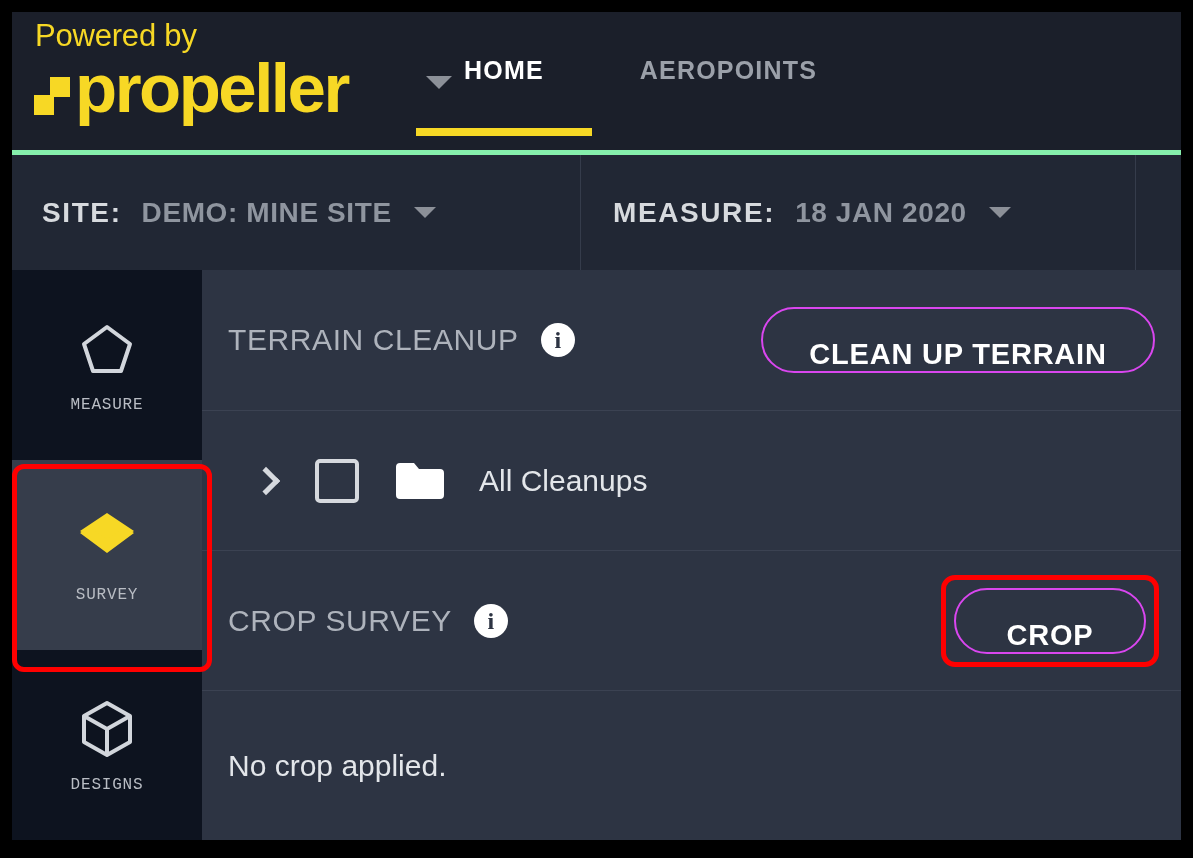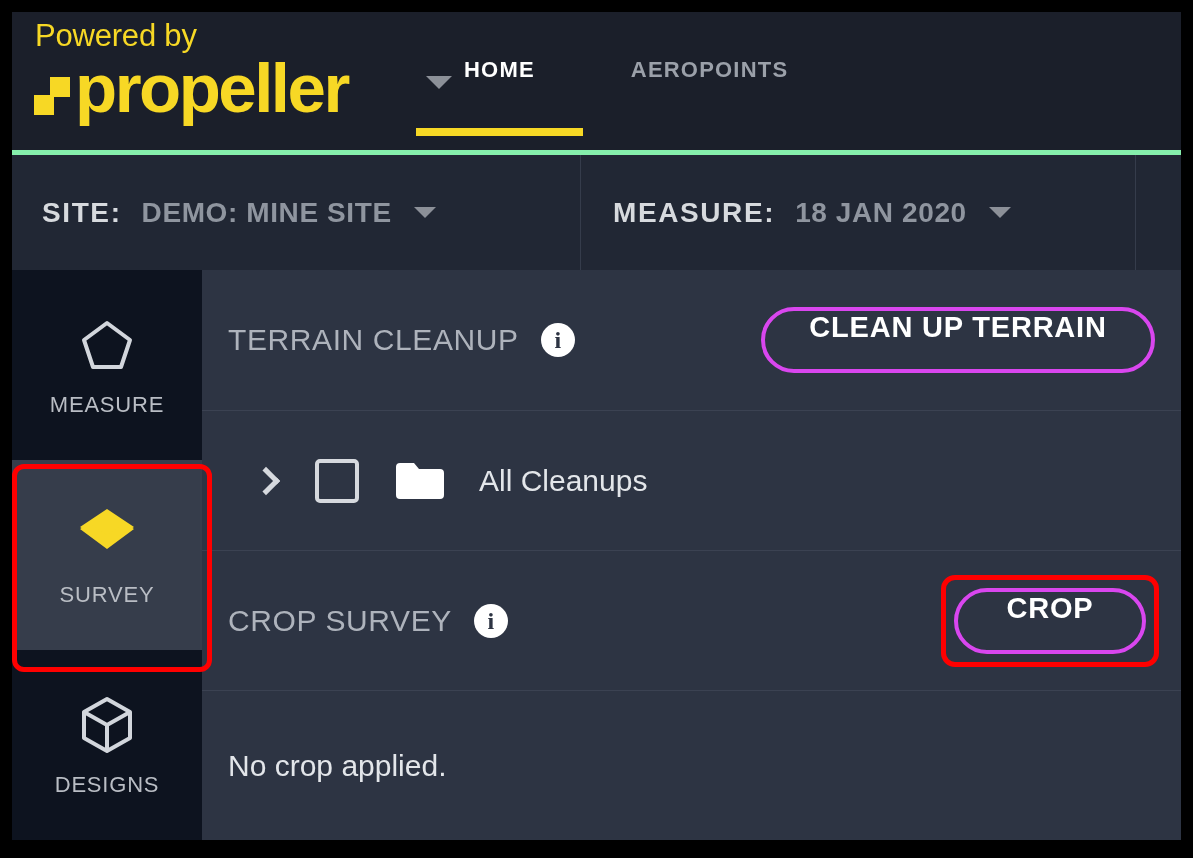--- a/index.html
+++ b/index.html
@@ -90,21 +90,21 @@
     align-items: flex-start;
     height: 138px;
   }
   .navtab {
     position: relative;
     height: 138px;
     display: flex;
     align-items: center;
     justify-content: center;
     padding: 0 48px;
-    font-size: 22px;
+    font-size: 25px;
     font-weight: 700;
     letter-spacing: 1.2px;
     color: #9ba0a9;
     padding-bottom: 22px;
     white-space: nowrap;
   }
   .navtab.active { color: #ffffff; }
   .navtab.active::after {
     content: "";
     position: absolute;
@@ -181,23 +181,24 @@
   .side-item.selected { background: #363d4b; }
   .side-icon {
     height: 66px;
     display: flex;
     align-items: center;
     justify-content: center;
     margin-bottom: 14px;
   }
   .side-label {
     color: #b9bdc4;
-    font-size: 22px;
+    font-size: 16px;
     letter-spacing: 0.8px;
     white-space: nowrap;
+    font-family: Liberation Mono, monospace;
   }
 
   
   .content {
     flex: 1;
     background: #2d3443;
     display: flex;
     flex-direction: column;
   }
   .row {
@@ -231,28 +232,28 @@
     align-items: center;
     justify-content: center;
     margin-left: 22px;
     flex: 0 0 34px;
     line-height: 1;
   }
 
   .spacer { flex: 1; }
 
   .pill-btn {
-    border: 4px solid #d946ef;
+    border: 2px solid #d946ef;
     border-radius: 40px;
     color: #ffffff;
     font-size: 29px;
     font-weight: 700;
     letter-spacing: 0.8px;
     display: flex;
-    align-items: flex-start;
+    align-items: flex-end;
     justify-content: center;
     background: transparent;
     white-space: nowrap;
   }
   .btn-cleanup { width: 394px; height: 66px; margin-right: 26px; }
   .btn-crop { width: 192px; height: 66px; }
 
   .crop-wrap {
     margin-right: 22px;
     padding: 8px;

